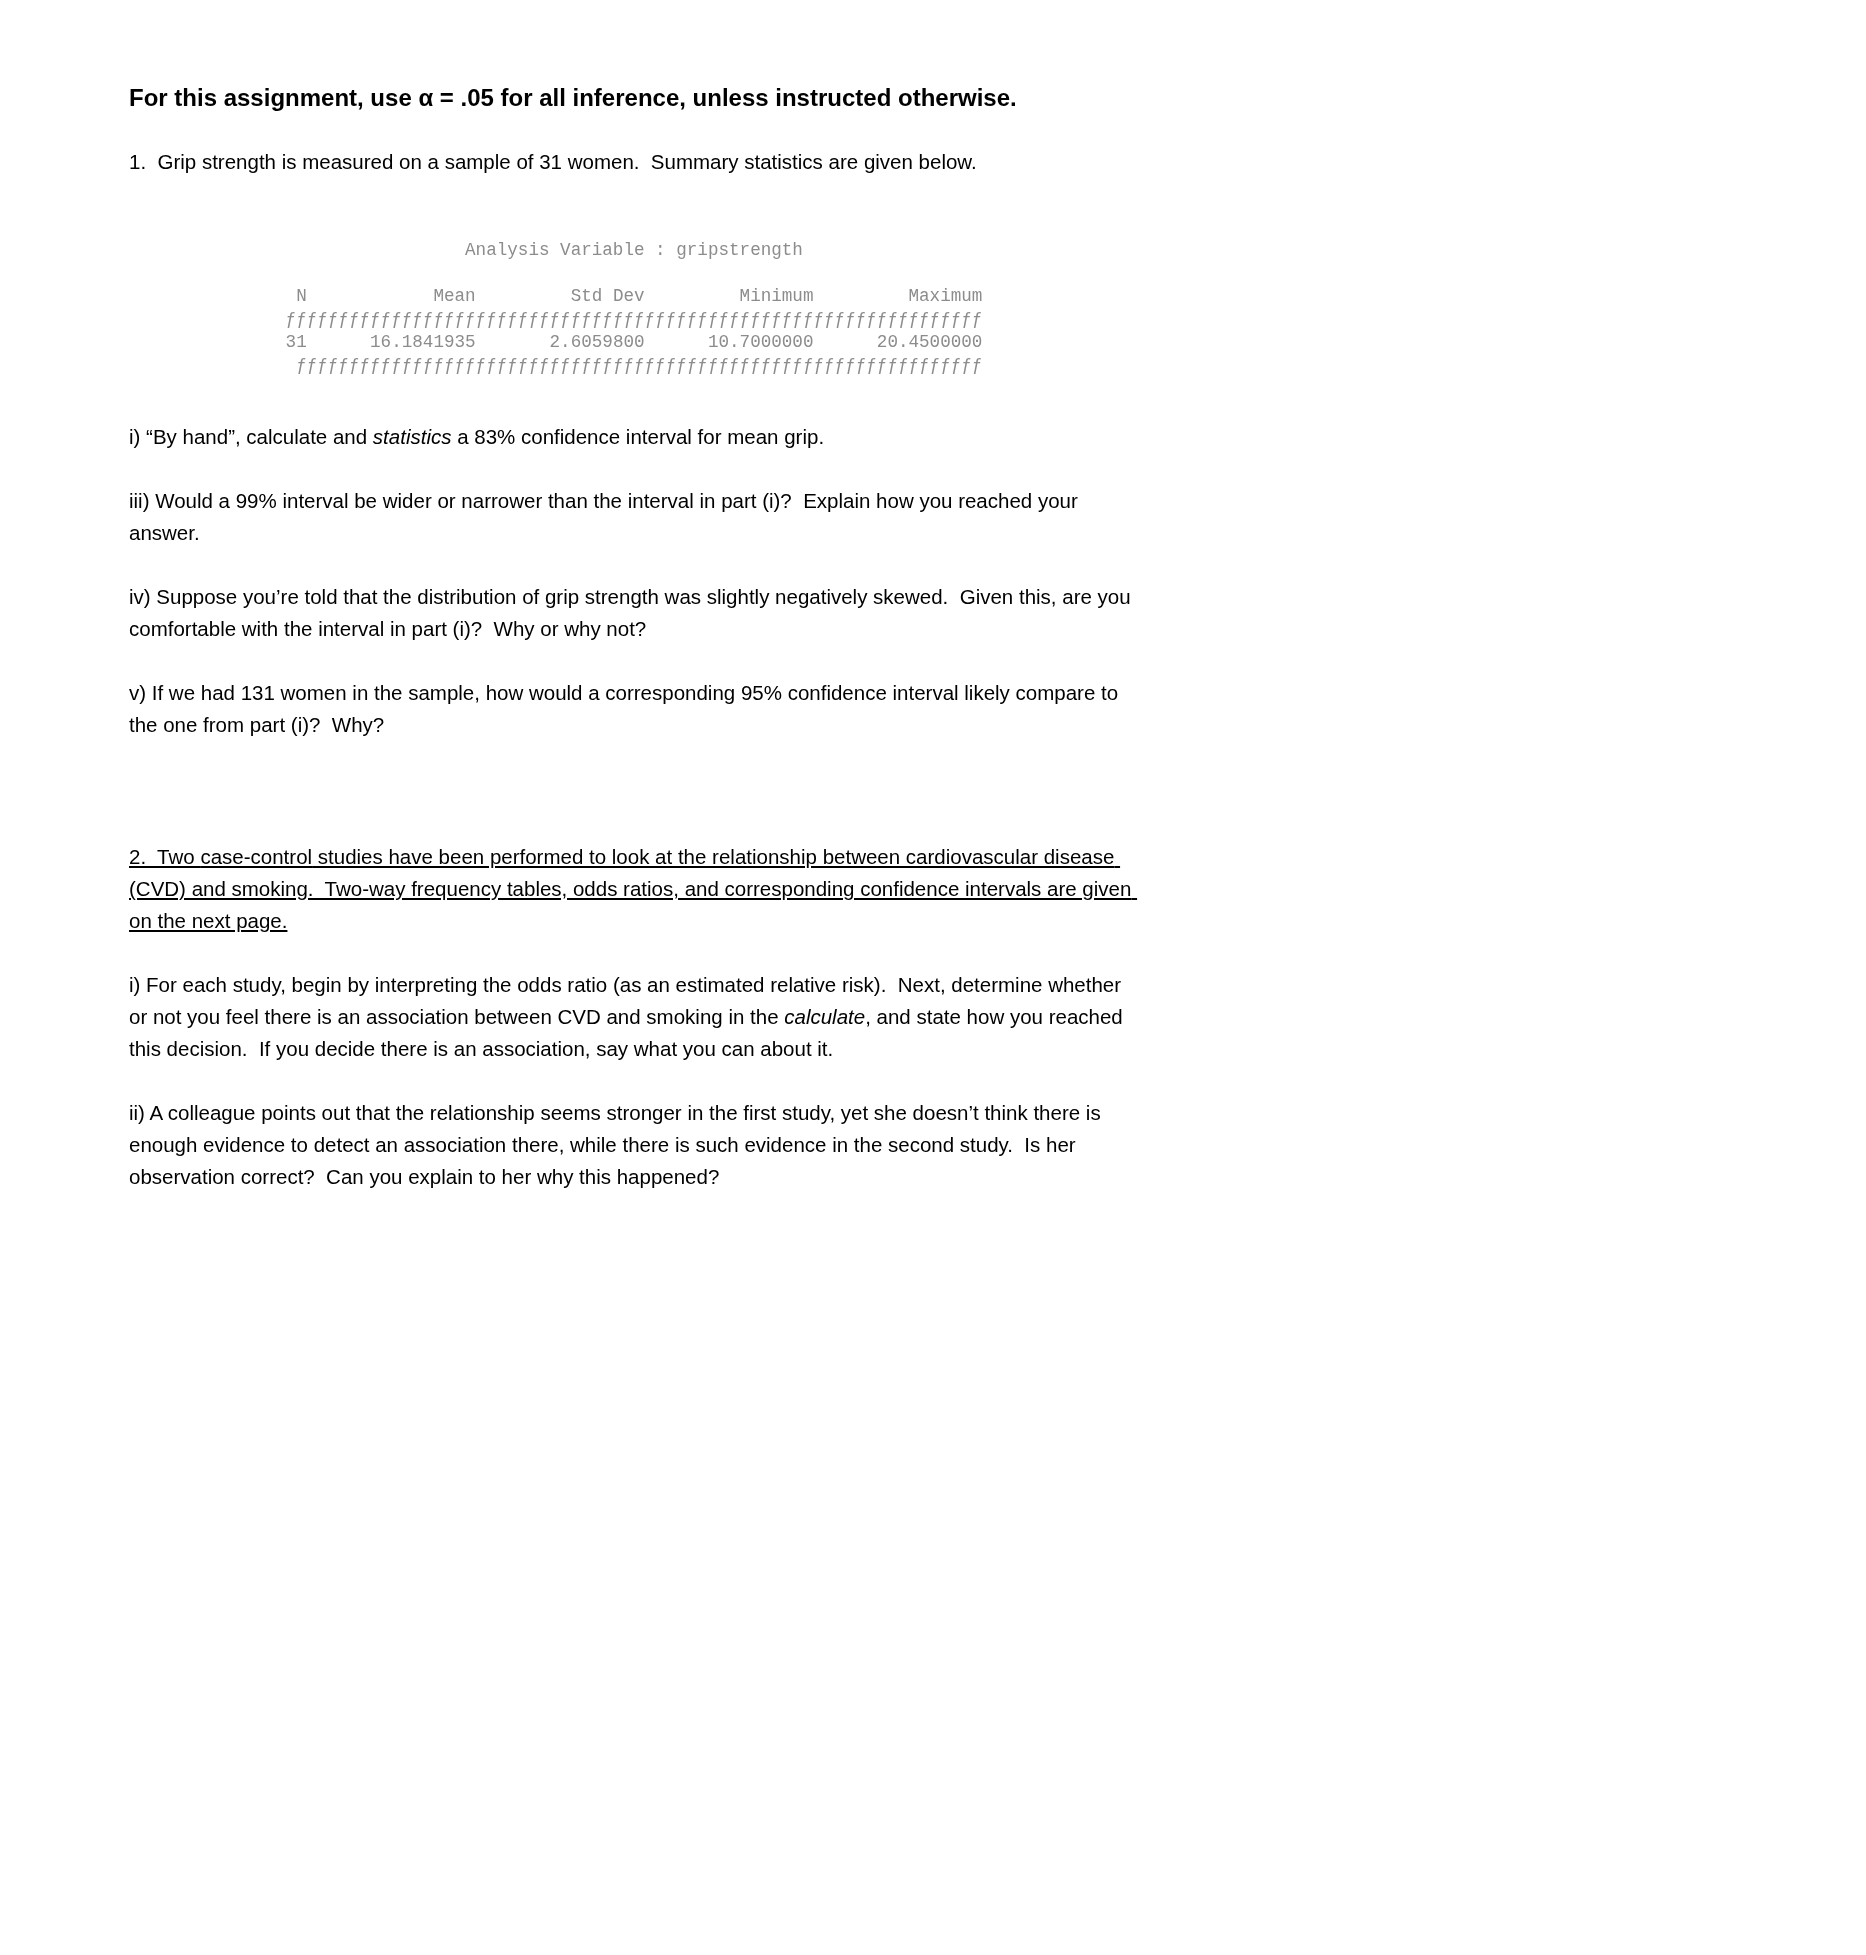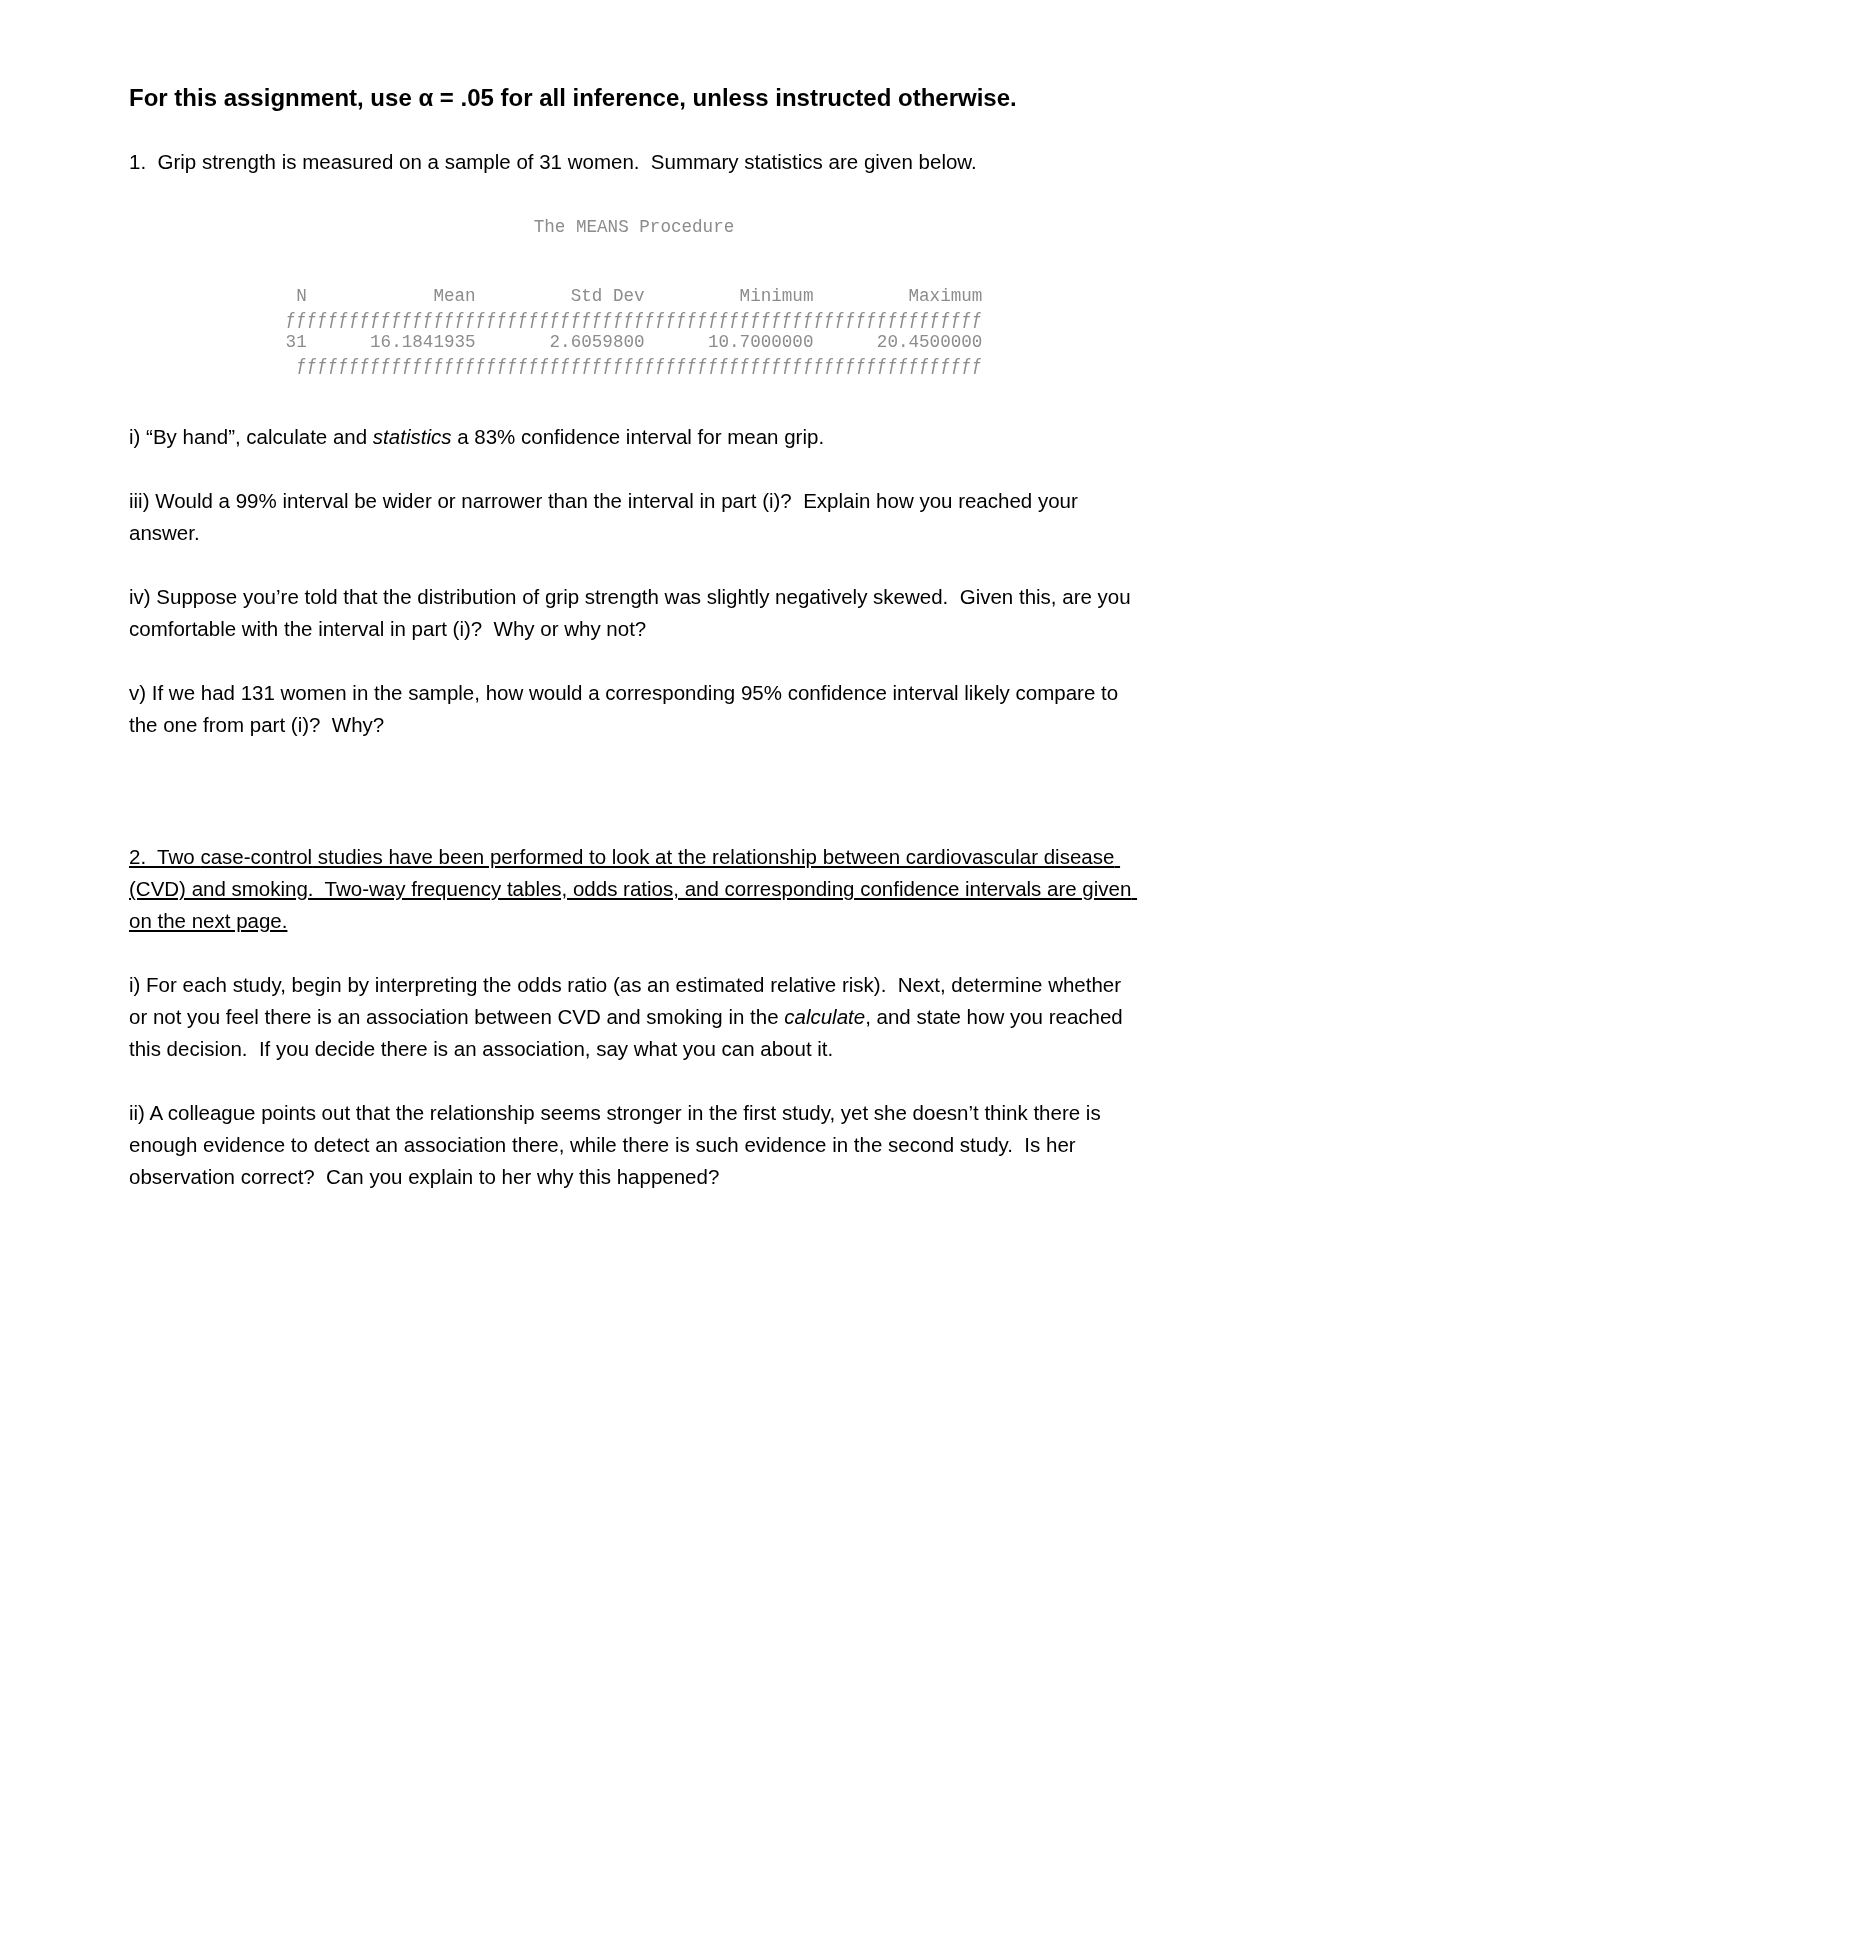--- a/index.html
+++ b/index.html
@@ -56,22 +56,22 @@
 <body>
 
 <div class="page">
   <div class="content">
 
     <p class="heading">For this assignment, use α = .05 for all inference, unless instructed otherwise.</p>
 
     <p class="para">1.  Grip strength is measured on a sample of 31 women.  Summary statistics are given below.</p>
 
     <div class="sas">
-      <div class="sas-title">The MEANS Procedure</div>
       <div class="sas-gap"></div>
+      <div class="sas-subtitle">Analysis Variable : gripstrength</div>
       <div class="sas-gap"></div>
       <pre> N            Mean         Std Dev         Minimum         Maximum
 ƒƒƒƒƒƒƒƒƒƒƒƒƒƒƒƒƒƒƒƒƒƒƒƒƒƒƒƒƒƒƒƒƒƒƒƒƒƒƒƒƒƒƒƒƒƒƒƒƒƒƒƒƒƒƒƒƒƒƒƒƒƒƒƒƒƒ
 31      16.1841935       2.6059800      10.7000000      20.4500000
  ƒƒƒƒƒƒƒƒƒƒƒƒƒƒƒƒƒƒƒƒƒƒƒƒƒƒƒƒƒƒƒƒƒƒƒƒƒƒƒƒƒƒƒƒƒƒƒƒƒƒƒƒƒƒƒƒƒƒƒƒƒƒƒƒƒ</pre>
     </div>
 
     <p class="para"><span>i) “By hand”, calculate and </span><span class="em">statistics</span><span> a 83% confidence interval for mean grip.</span></p>
 
 

